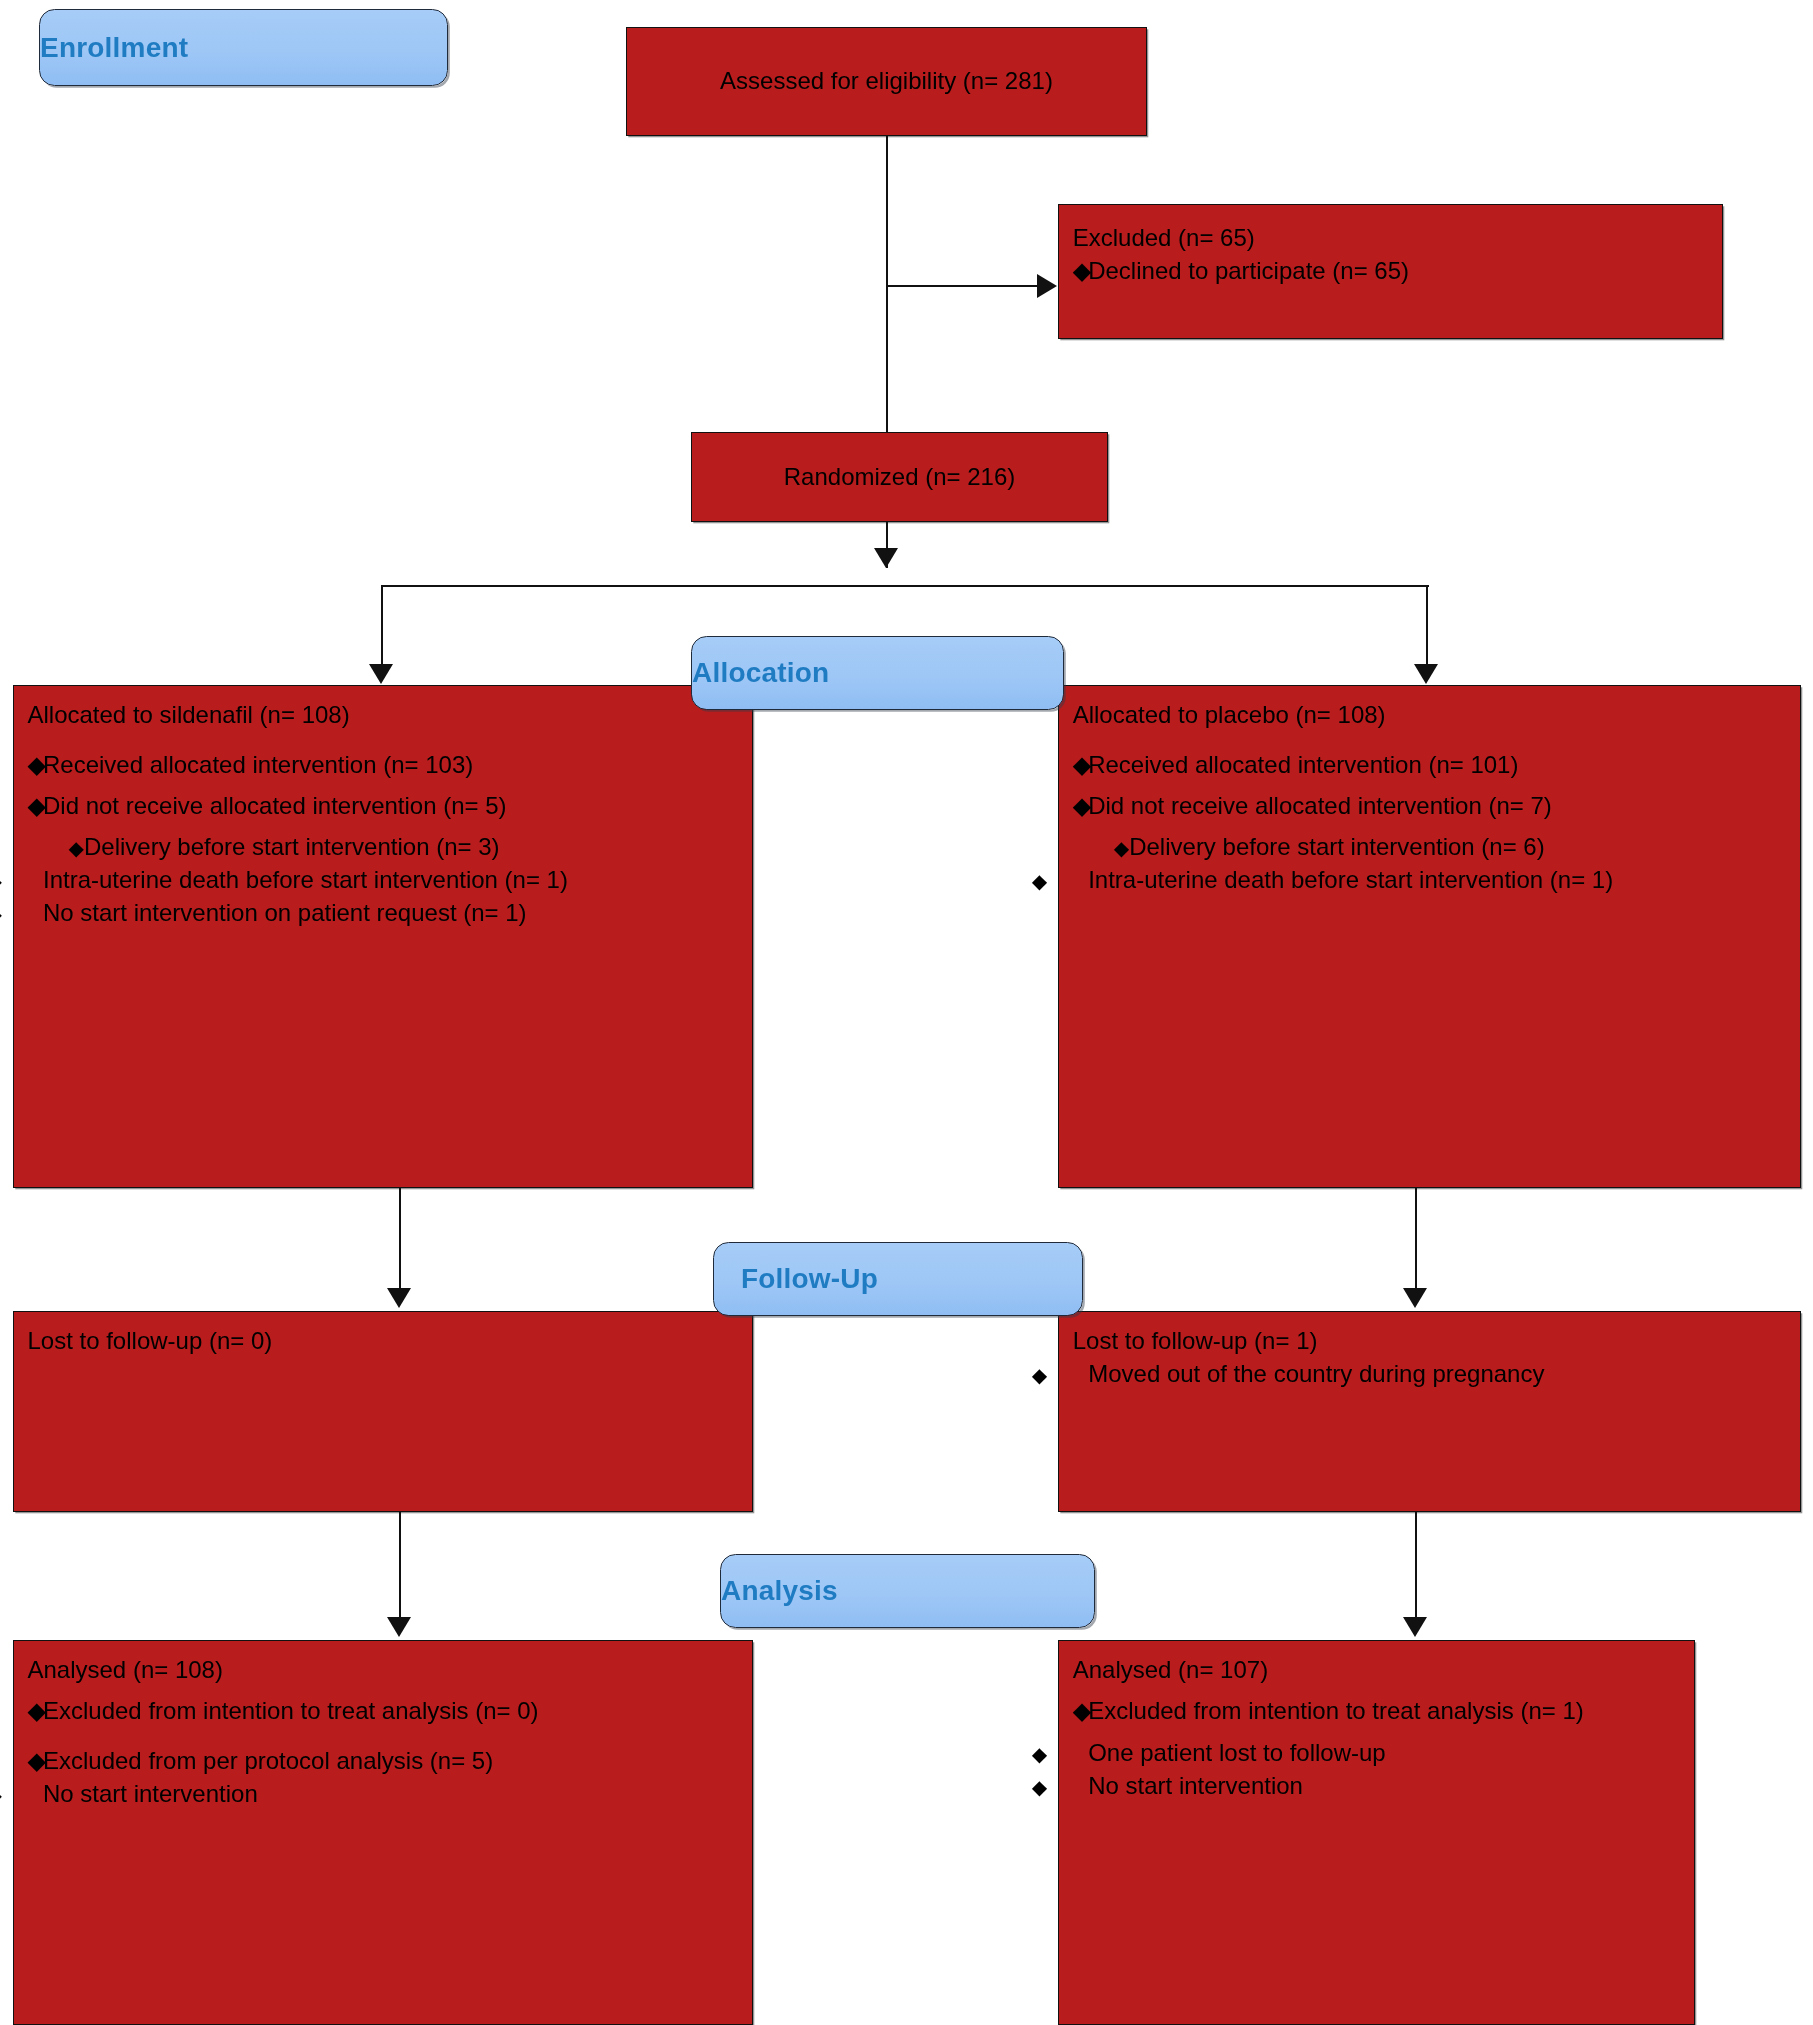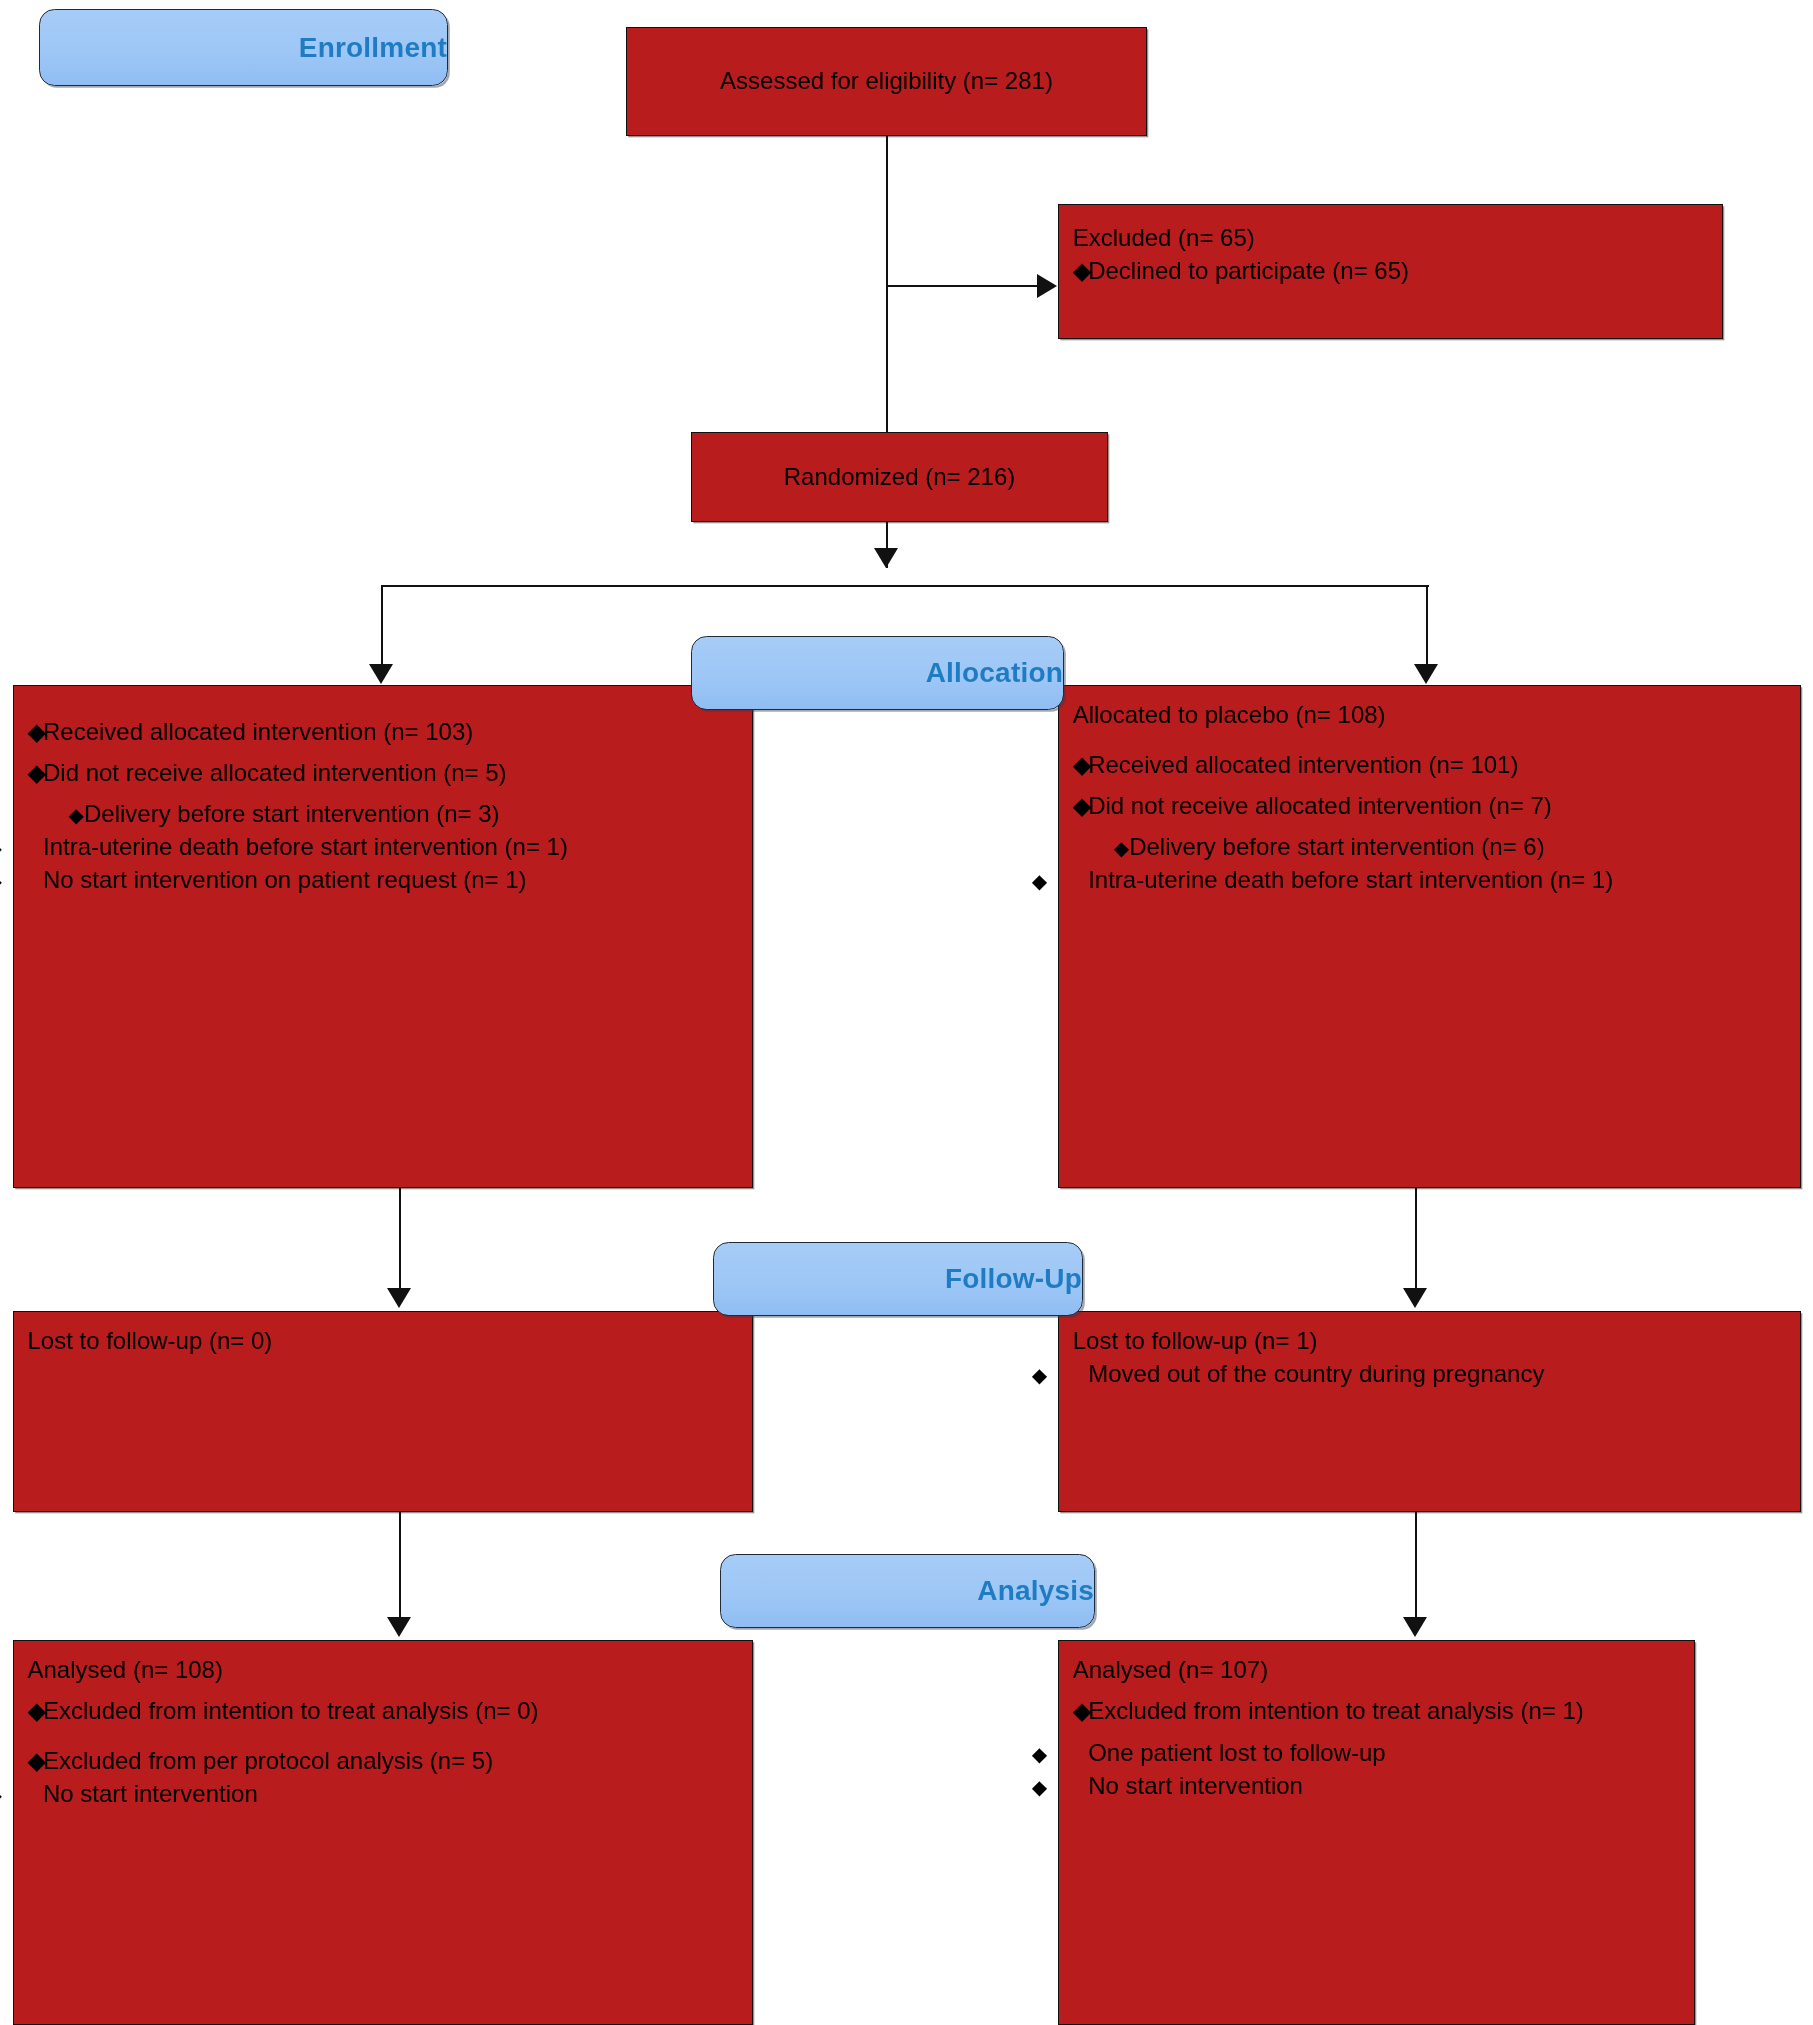--- a/index.html
+++ b/index.html
@@ -26,21 +26,21 @@
   }
 
   
   .banner{
     position:absolute;
     background:linear-gradient(180deg,#a6ccf7 0%,#9ec7f6 55%,#8fbdf3 100%);
     border:1.8px solid #1f2a3a;
     border-radius:15.5px;
     box-sizing:border-box;
     box-shadow:2.3px 2.3px 0 -0.5px rgba(50,60,75,.45);
-    display:flex;align-items:center;justify-content:flex-end;
+    display:flex;align-items:center;justify-content:flex-start;
     z-index:40;
   }
   .banner span{
     color:#1f7cc2;
     font-weight:bold;
     font-size:28px;
     letter-spacing:0.2px;
     line-height:1;
   }
 
@@ -117,20 +117,21 @@
   <div class="arrow-d" style="left:369px;top:664px;"></div>
   <div class="vline" style="left:1426px;top:585px;height:82px;"></div>
   <div class="arrow-d" style="left:1414px;top:664px;"></div>
 
   <div class="banner" style="left:691px;top:636px;width:373px;height:74px;">
     <span>Allocation</span>
   </div>
 
   <div class="box" style="left:12.8px;top:685px;width:740px;height:503px;">
     <div class="box-body">
+      <div class="ln wrap">Allocated to sildenafil (n= 108)</div>
       <div class="gap"></div>
       <div class="ln wrap lvl1"><span class="bul">◆</span><span>Received allocated intervention (n= 103)</span></div>
       <div class="gap-sm"></div>
       <div class="ln wrap lvl1"><span class="bul">◆</span><span>Did not receive allocated intervention (n= 5)</span></div>
       <div class="gap-sm"></div>
       <div class="ln wrap lvl2"><span class="bul small">◆</span><span>Delivery before start intervention (n= 3)</span></div>
       <div class="ln wrap lvl2" style="margin-left:41px;text-indent:-41px;padding-left:0;"><span class="bul small">◆</span><span>Intra-uterine death before start intervention (n= 1)</span></div>
       <div class="ln wrap lvl2" style="margin-left:41px;text-indent:-41px;padding-left:0;"><span class="bul small">◆</span><span>No start intervention on patient request (n= 1)</span></div>
     </div>
   </div>

